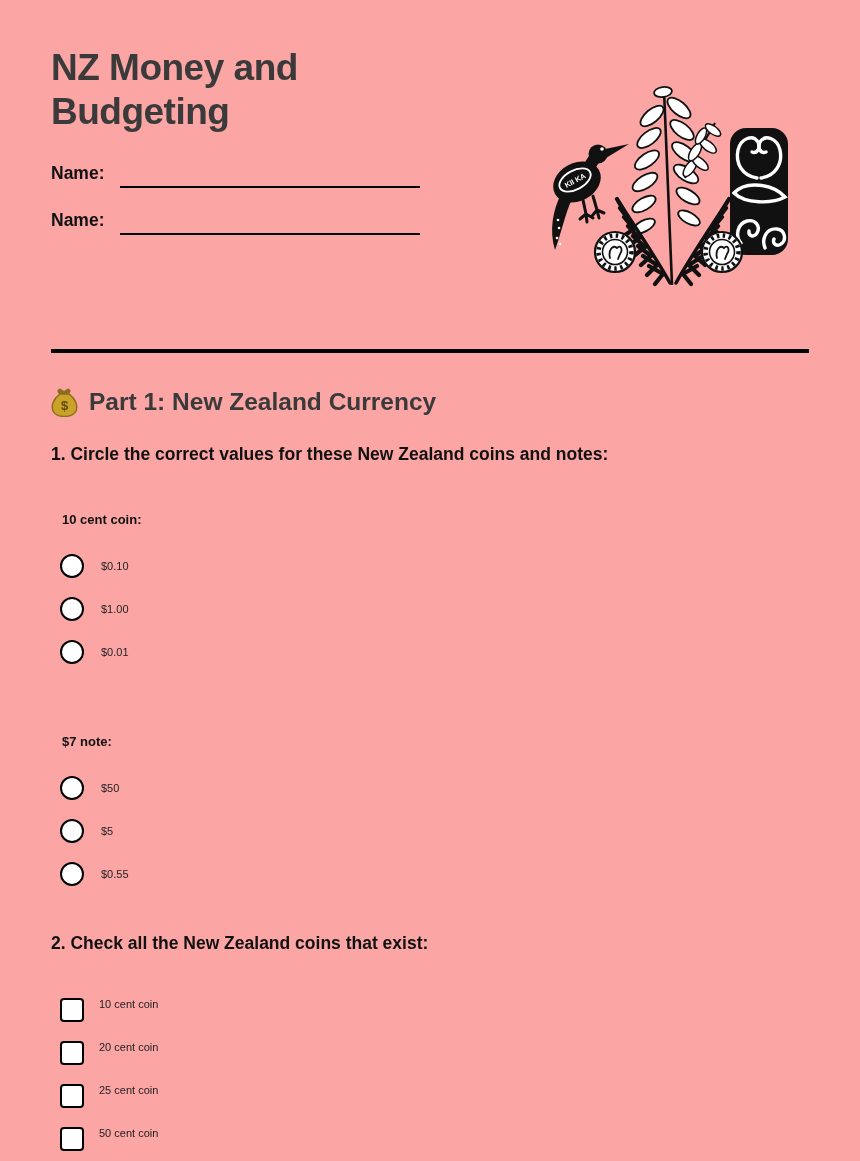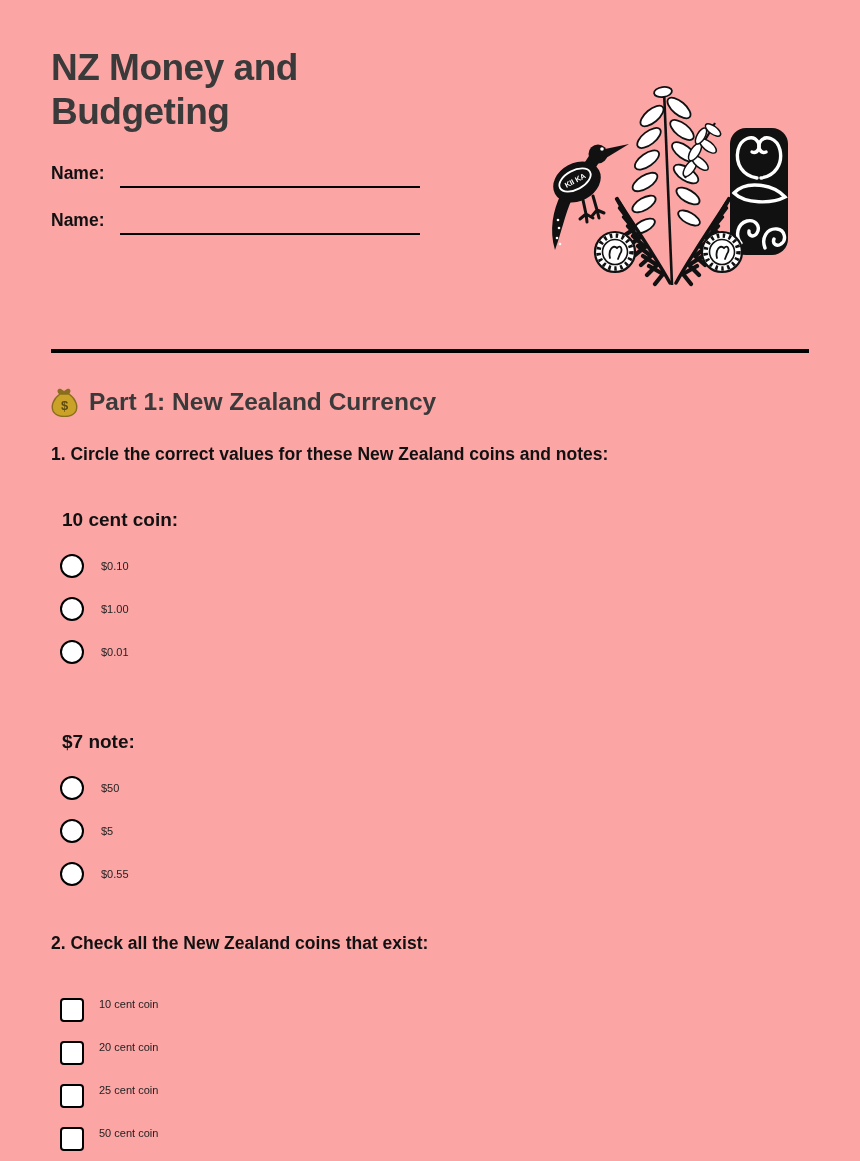--- a/index.html
+++ b/index.html
@@ -23,21 +23,21 @@
     font-size:24.5px;line-height:32px;font-weight:700;color:#3a3a3a;}
   .moneybag{width:27px;height:30px;flex:none;}
 
   .q-text{position:absolute;left:51px;font-size:17.5px;line-height:24px;font-weight:700;color:#111;}
   .q1{top:442px;}
   .q2{top:931px;text-align:center;}
 
   .option-group{position:absolute;left:62px;}
   .group1{top:508px;}
   .group2{top:730px;}
-  .group-label{font-size:19px;line-height:24px;font-weight:700;color:#111;margin-bottom:19px;}
+  .group-label{font-size:13px;line-height:24px;font-weight:700;color:#111;margin-bottom:19px;}
 
   .opt-row{display:flex;align-items:center;height:29px;margin-bottom:14px;margin-left:-2px;}
   .radio{width:24px;height:24px;box-sizing:border-box;border:2.5px solid #000;border-radius:50%;
     background:#fff;flex:none;margin-right:17px;}
   .opt-label{font-size:11px;color:#222;}
 
   .check-group{position:absolute;left:60px;top:998px;}
   .check-row{display:flex;align-items:flex-start;height:29px;margin-bottom:14px;}
   .checkbox{width:24px;height:24px;box-sizing:border-box;border:2.5px solid #000;border-radius:4px;
     background:#fff;flex:none;margin-right:15px;}

